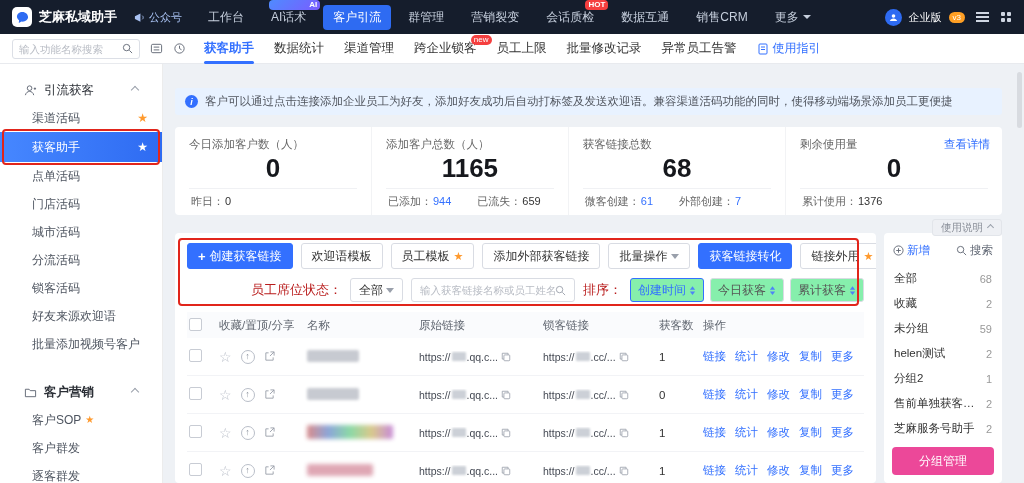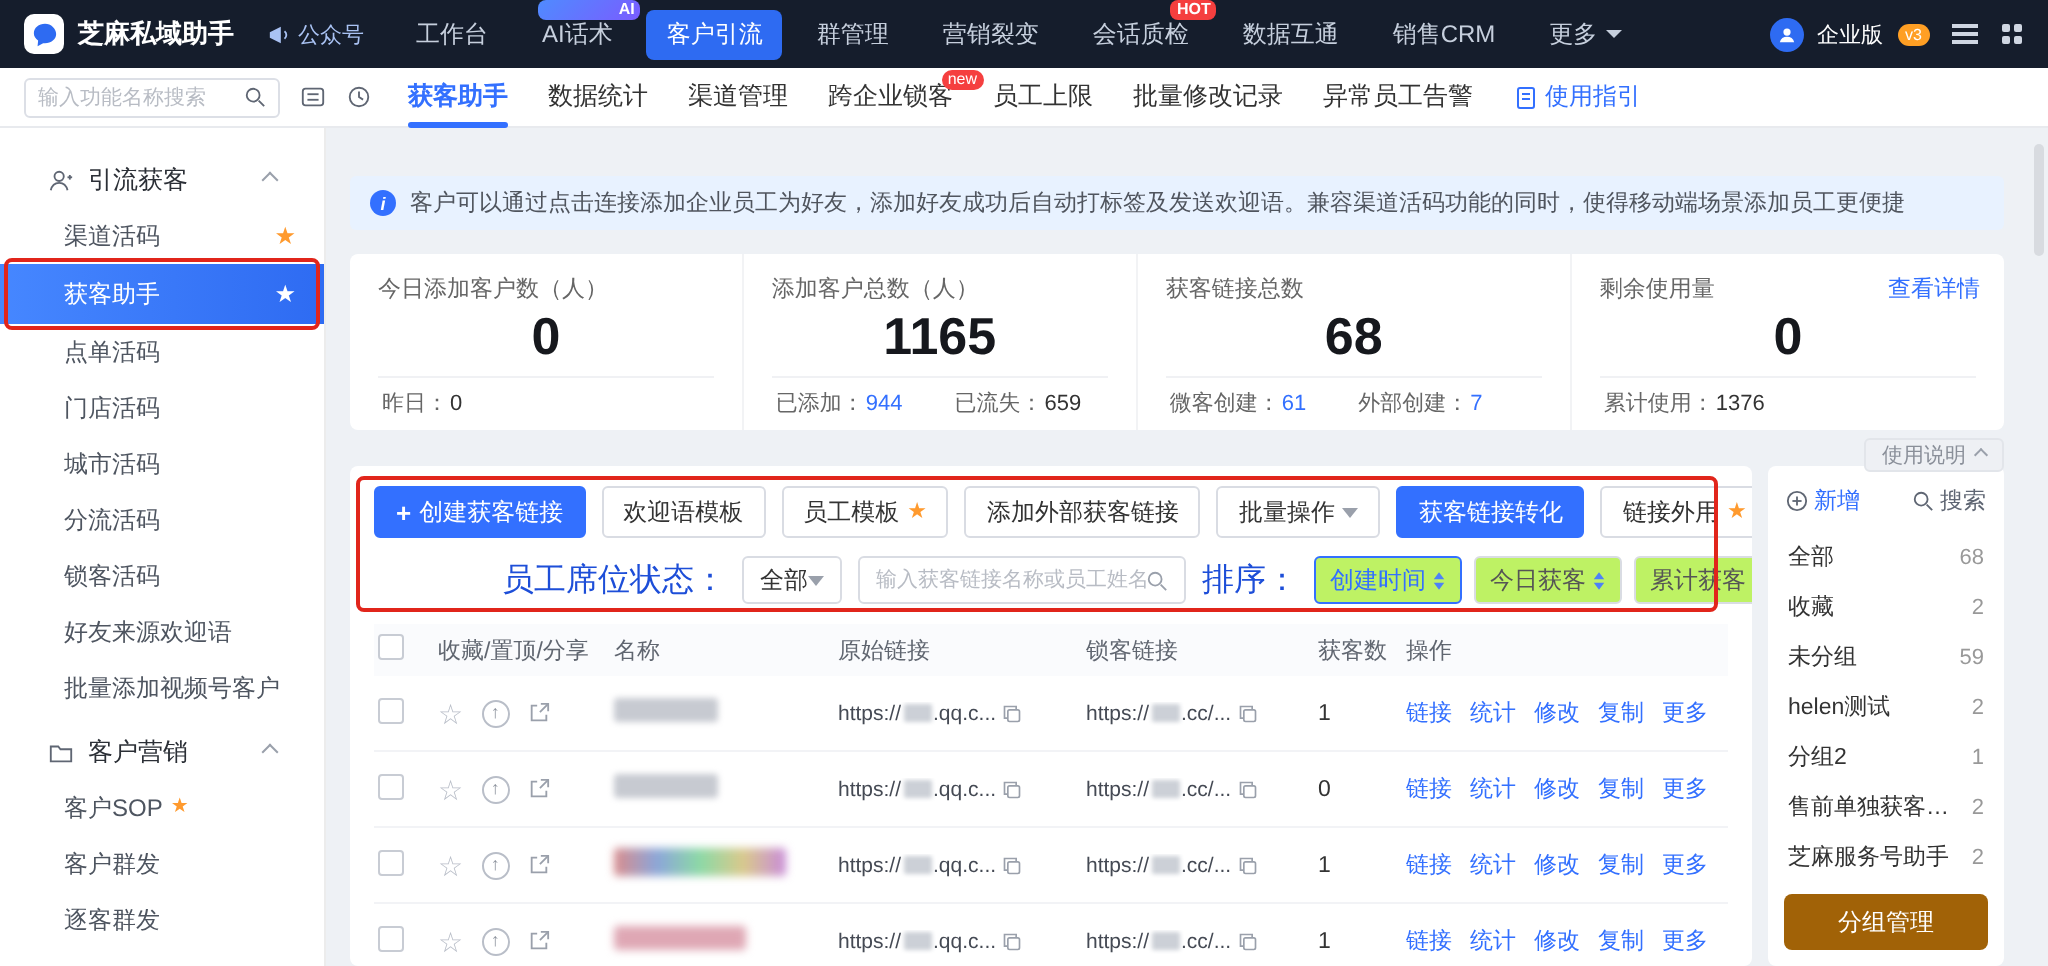--- a/index.html
+++ b/index.html
@@ -43,21 +43,21 @@
   .sidebar { position:absolute; top:64px; left:0; bottom:0; width:163px; background:#fff; border-right:1px solid #ececec; padding-top:12px; overflow:hidden; z-index:10; }
   .sb-head { height:28px; display:flex; align-items:center; gap:7px; padding:0 24px; font-size:12.5px; color:#2b2f36; cursor:pointer; }
   .sb-head .chev { margin-left:auto; }
   .chev { width:6px; height:6px; border-left:1.5px solid #9aa0ab; border-top:1.5px solid #9aa0ab; transform:rotate(45deg); display:inline-block; }
   .sb-item { position:relative; height:28px; display:flex; align-items:center; padding:0 14px 0 32px; font-size:12px; color:#4e5560; cursor:pointer; }
   .sb-item .sb-star { margin-left:auto; color:#ff9a2e; font-size:12px; line-height:1; }
   .sb-item.active { background:linear-gradient(90deg,#4687ff,#2e6bf2); color:#fff; height:30px; }
   .sb-item.active .sb-star { color:#fff; }
   .sb-medal { color:#ff9a2e; font-size:10px; margin-left:4px; line-height:1; }
   .annotate { position:absolute; left:2px; right:2px; top:-3px; bottom:-3px; border:2px solid #e1251b; border-radius:4px; pointer-events:none; z-index:3; }
-  .sb-sec2 { margin-top:4px; }
+  .sb-sec2 { margin-top:20px;font-weight:bold; }
   .sb-ico { color:#5f6673; display:flex; align-items:center; }
 
   
   .content { position:absolute; top:64px; left:163px; right:0; bottom:0; padding:24px 22px 0 12px; }
   .banner { height:27px; background:#e8f2ff; border-radius:3px; display:flex; align-items:center; gap:7px; padding:0 10px; color:#50555e; font-size:11.5px; white-space:nowrap; overflow:hidden; }
   .banner-info { width:13px; height:13px; border-radius:50%; background:#3370ff; color:#fff; font-size:9px; font-style:italic; font-weight:bold; display:flex; align-items:center; justify-content:center; flex:none; }
 
   .stats { margin-top:12px; height:88px; background:#fff; border-radius:4px; display:flex; }
   .stat-card { position:relative; flex:1; padding:10px 14px 0; display:flex; flex-direction:column; }
   .stat-card ~ .stat-card { border-left:1px solid #f2f3f5; }
@@ -73,27 +73,27 @@
   .lower { margin-top:18px; display:flex; gap:8px; height:250px; }
   .tcard { position:relative; flex:1; background:#fff; border-radius:4px; padding:10px 12px 0; overflow:hidden; min-width:0; }
   .annotation2 { position:absolute; left:3px; top:5px; width:calc(100% - 20px); height:68px; border:2px solid #e1251b; border-radius:4px; pointer-events:none; z-index:6; }
   .tb-row1 { display:flex; gap:8px; align-items:center; white-space:nowrap; }
   .btn { height:26px; display:inline-flex; align-items:center; gap:4px; padding:0 10px; background:#fff; border:1px solid #d9dce3; border-radius:3px; font-size:12px; color:#333; cursor:pointer; font-family:inherit; flex:none; }
   .btn.primary { background:#3370ff; border-color:#3370ff; color:#fff; }
   .b-medal { color:#ff9a2e; font-size:11px; line-height:1; }
   .b-plus { font-weight:bold; font-size:13px; line-height:1; }
   .b-caret { width:0; height:0; border-left:4px solid transparent; border-right:4px solid transparent; border-top:5px solid #9aa0ab; display:inline-block; }
   .tb-row2 { display:flex; align-items:center; gap:8px; margin-top:9px; margin-left:64px; white-space:nowrap; }
-  .lbl { font-size:16px; color:#1d4ed8; }
+  .lbl { font-size:13px; color:#b91c1c; }
   .select { width:92px; height:24px; border:1px solid #d9dce3; border-radius:3px; display:flex; align-items:center; justify-content:space-between; padding:0 8px; font-size:12px; color:#333; cursor:pointer; background:#fff; }
   .tb-search { width:196px; height:24px; border:1px solid #d9dce3; border-radius:3px; display:flex; align-items:center; padding:0 8px; background:#fff; color:#999; }
   .tb-search input { flex:1; border:0; outline:0; font-size:10.5px; font-family:inherit; min-width:0; }
   .tb-search input::placeholder { color:#b8bcc4; }
   .sorts { display:flex; gap:6px; }
-  .sort-btn { height:24px; display:inline-flex; align-items:center; gap:3px; padding:0 7px; border:1px solid #d9dce3; border-radius:3px; background:#bef264; font-size:12px; color:#555; cursor:pointer; font-family:inherit; }
+  .sort-btn { height:24px; display:inline-flex; align-items:center; gap:3px; padding:0 7px; border:1px solid #d9dce3; border-radius:3px; background:#86efac; font-size:12px; color:#555; cursor:pointer; font-family:inherit; }
   .sort-btn.active { color:#3370ff; border-color:#3370ff; }
   .sort-arrows { display:flex; align-items:center; color:#4d82f7; }
 
   .thead { display:flex; align-items:center; height:26px; margin-top:10px; background:#fafbfd; font-size:11.5px; color:#606670; padding:0 2px; }
   .trow { display:flex; align-items:center; height:38px; border-bottom:1px solid #f2f3f6; font-size:11.5px; color:#333; padding:0 2px; }
   .c-check { width:30px; flex:none; }
   .c-fav { width:88px; flex:none; display:flex; align-items:center; gap:9px; }
   .c-name { width:112px; flex:none; }
   .c-orig { width:124px; flex:none; display:flex; align-items:center; gap:3px; overflow:hidden; }
   .c-lock { width:116px; flex:none; display:flex; align-items:center; gap:3px; overflow:hidden; }
@@ -112,21 +112,21 @@
   .op { color:#3370ff; cursor:pointer; font-size:11.5px; flex:none; }
 
   
   .gpanel { width:118px; background:#fff; border-radius:4px; padding:10px 8px 8px; display:flex; flex-direction:column; flex:none; }
   .gp-head { display:flex; justify-content:space-between; align-items:center; font-size:11.5px; color:#3b4048; padding:0 1px 8px; }
   .gp-add { color:#3370ff; display:flex; align-items:center; gap:3px; cursor:pointer; }
   .gp-search { color:#5f6673; display:flex; align-items:center; gap:3px; cursor:pointer; }
   .gp-item { height:25px; display:flex; align-items:center; justify-content:space-between; font-size:11.5px; color:#333; padding:0 2px; cursor:pointer; white-space:nowrap; }
   .gp-label { overflow:hidden; text-overflow:ellipsis; max-width:84px; }
   .gp-count { color:#999; font-size:11px; }
-  .gp-manage { margin-top:auto; height:28px; background:#a16207; color:#fff; border:0; border-radius:4px; font-size:12px; cursor:pointer; font-family:inherit; }
+  .gp-manage { margin-top:auto; height:28px; background:#ec4899; color:#fff; border:0; border-radius:4px; font-size:12px; cursor:pointer; font-family:inherit; }
 
   .usage-tag { position:absolute; top:155px; right:22px; height:17px; background:#eef0f4; border:1px solid #e2e5ea; border-radius:3px; display:flex; align-items:center; gap:5px; padding:0 8px; font-size:10.5px; color:#8a8f99; cursor:pointer; z-index:8; }
   .usage-tag .chev { width:5px; height:5px; }
   .page-scroll { position:absolute; right:2px; top:72px; width:5px; height:56px; border-radius:3px; background:#d8dbe0; z-index:30; }
   .hamburger { display:flex; flex-direction:column; gap:2.5px; cursor:pointer; margin-left:4px; }
   .hamburger i { display:block; width:13px; height:1.5px; background:#cfd6e2; }
 </style>
 </head>
 <body>
 

